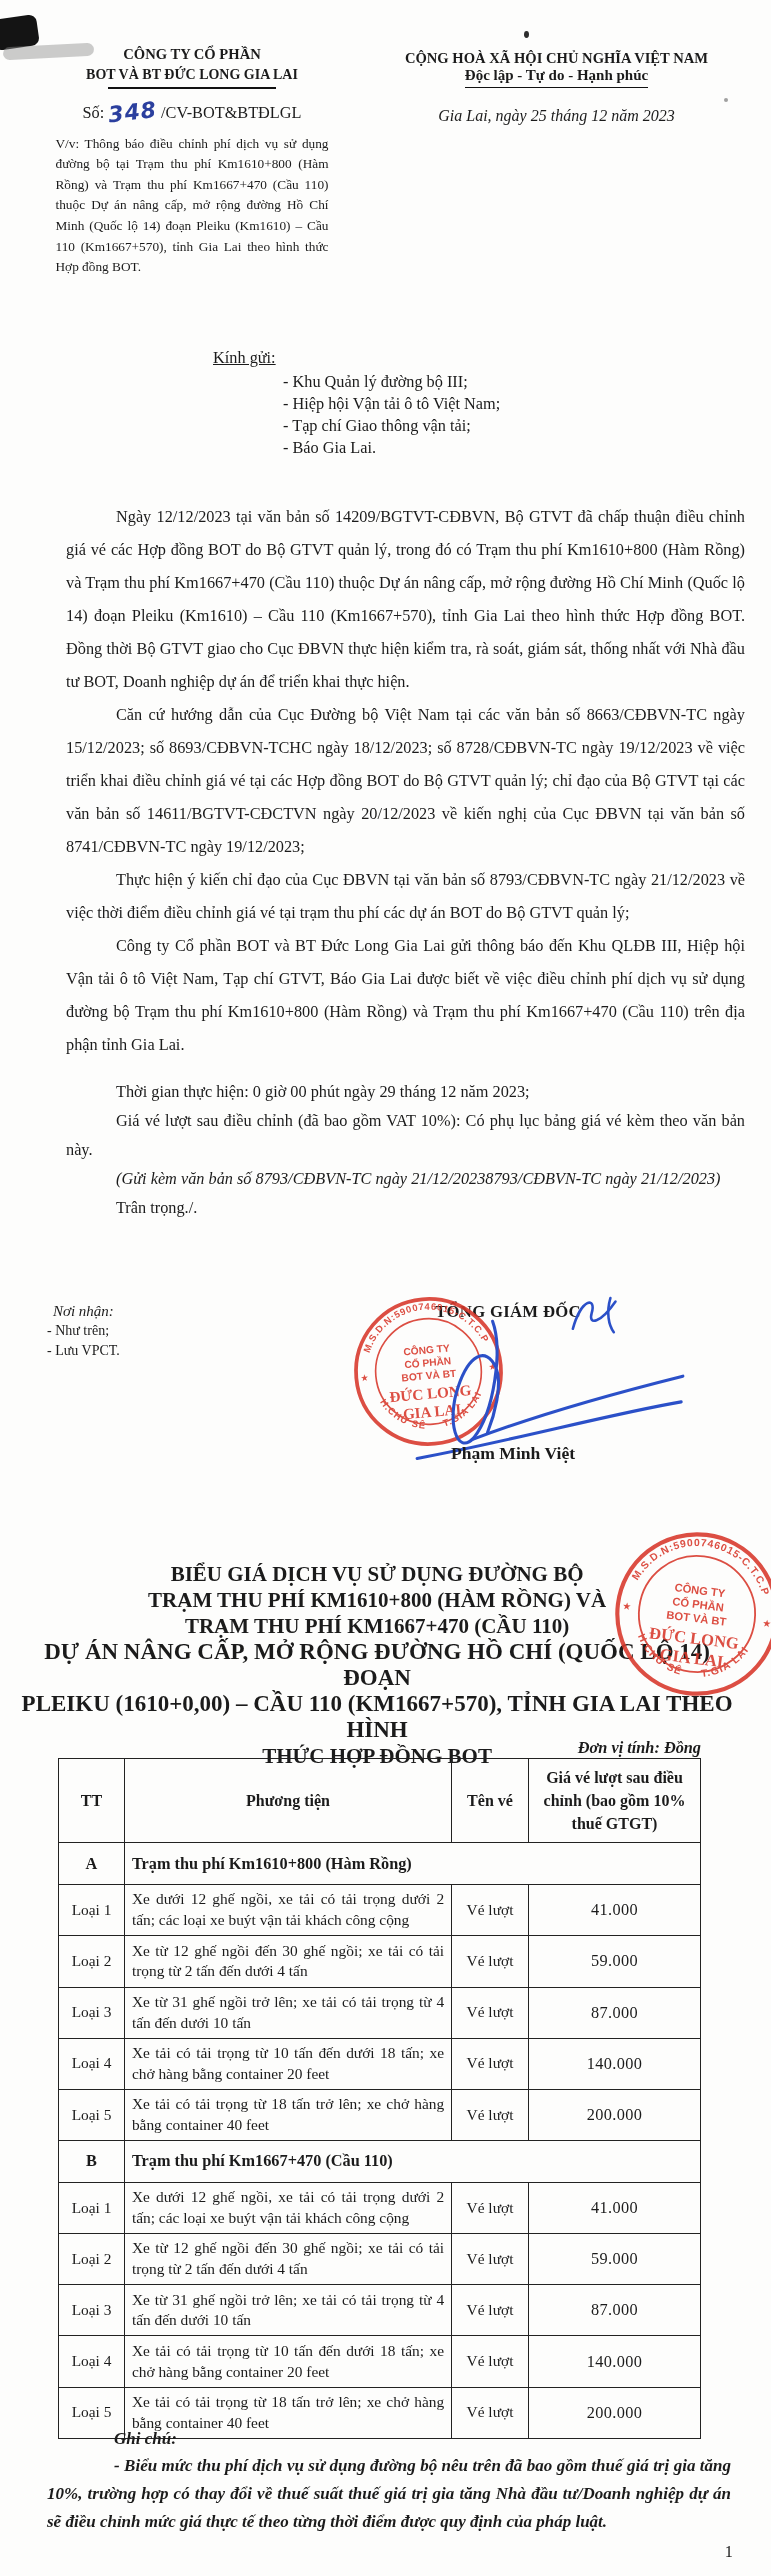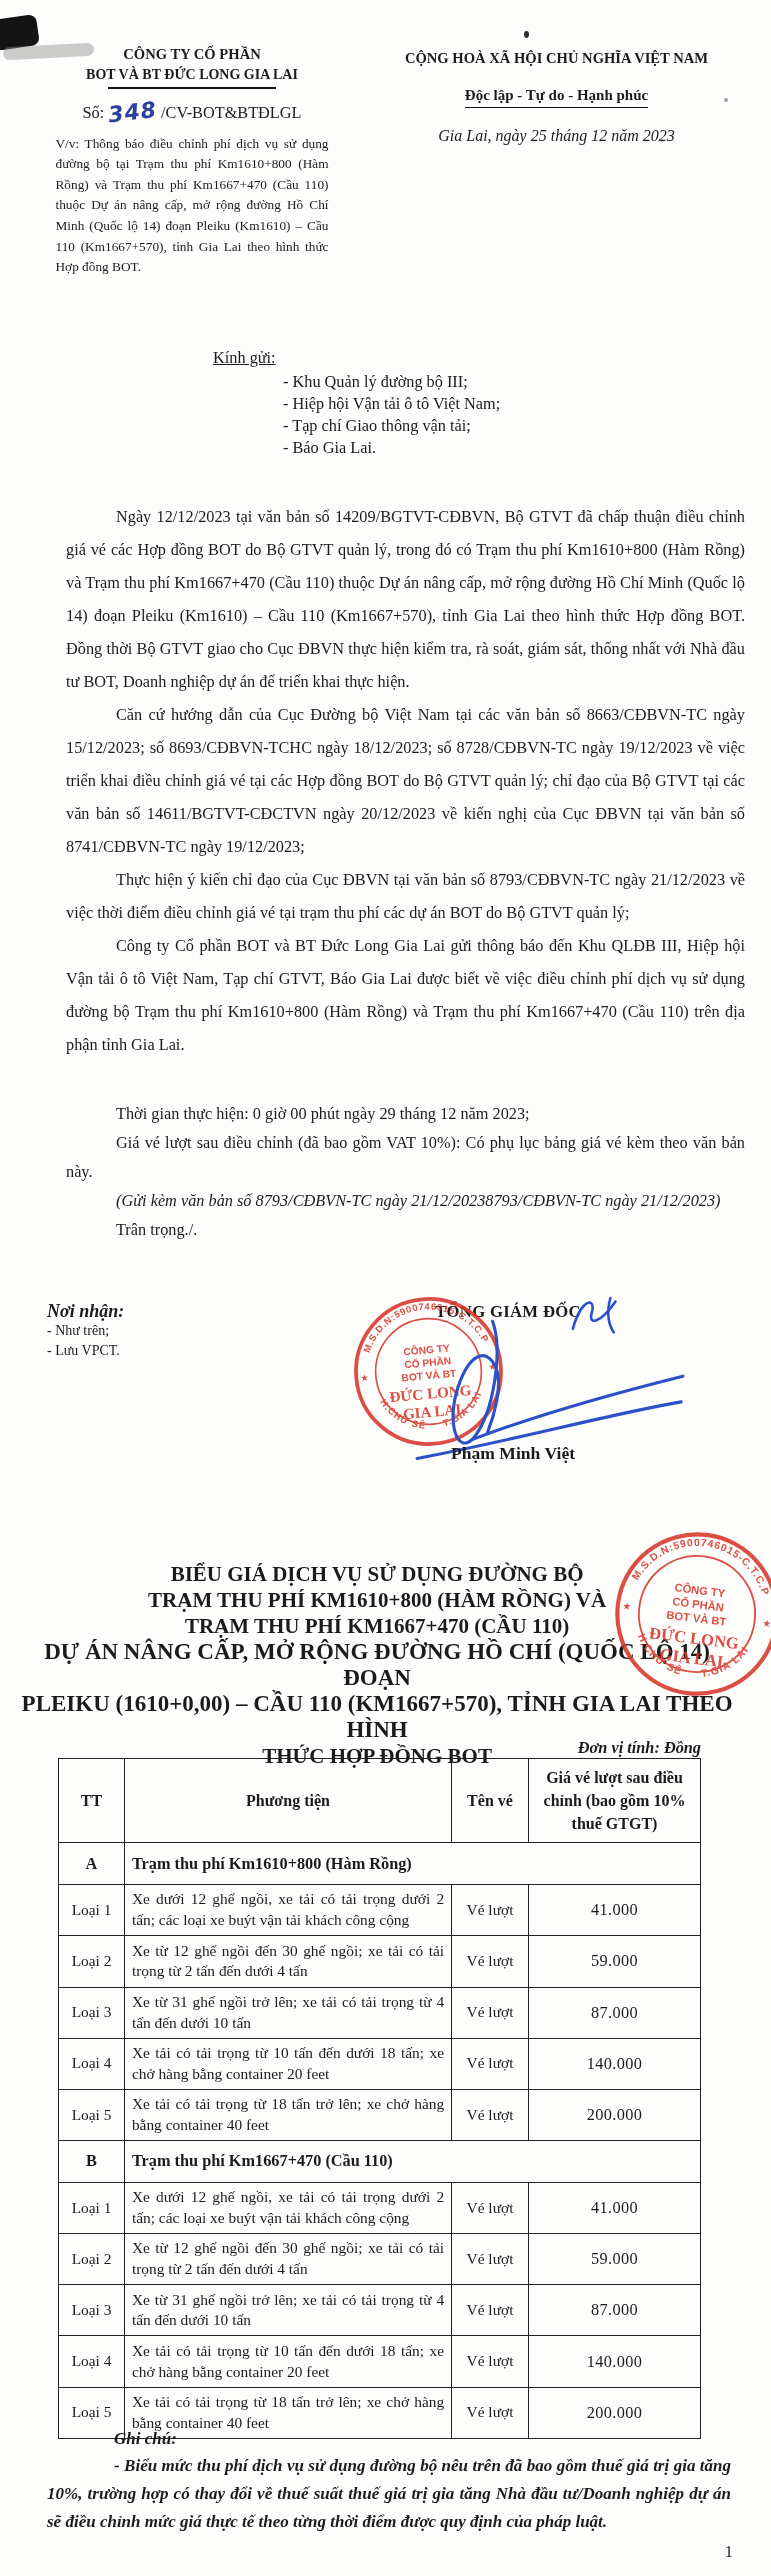--- a/index.html
+++ b/index.html
@@ -16,40 +16,40 @@
   .co1{font-size:14.6px;font-weight:bold;}
   .co2{font-size:14px;font-weight:bold;margin-top:4px;}
   .co-rule{width:168px;height:1.7px;background:#111;margin:4.3px auto 9.4px auto;}
   .so-line{font-size:16.3px;}
   .hand{display:inline-block;font-family:"DejaVu Sans",sans-serif;font-style:italic;font-weight:bold;
         color:#2b3f9e;font-size:22px;transform:rotate(-7deg) translateY(1.7px);letter-spacing:0.9px;}
   .subject{width:273px;margin:10.3px auto 0 auto;text-align:justify;font-size:13.3px;line-height:20.6px;}
 
   .hdr-right{position:absolute;left:350px;top:50px;width:413px;text-align:center;}
   .nat1{font-size:14.6px;font-weight:bold;}
-  .nat2{display:inline-block;font-size:15px;font-weight:bold;margin-top:20px;
+  .nat2{display:inline-block;font-size:15px;font-weight:bold;margin-top:0;
         border-bottom:1.7px solid #111;padding-bottom:2.6px;}
   .dateline{font-style:italic;font-size:16px;margin-top:19px;}
 
   
   .kinh{position:absolute;left:213px;top:348px;font-size:16.3px;}
   .kinh-label{text-decoration:underline;}
   .kinh-list{margin:3.4px 0 0 70px;line-height:22px;}
 
   
   .body{position:absolute;left:66px;top:500px;width:679px;}
   .body p{margin:0;text-indent:50px;text-align:justify;font-size:16.3px;line-height:33px;}
-  .tail{margin-top:38px;}
+  .tail{margin-top:16px;}
   .tail .t{margin:0;text-indent:50px;text-align:justify;font-size:16.3px;line-height:29px;}
   .tail .it{font-style:italic;}
   .closing{margin-top:8.6px;}
 
   
   .noinhan{position:absolute;left:47px;top:1301px;font-size:14px;line-height:20px;}
-  .noinhan .lbl{font-weight:bold;font-style:italic;font-size:18px;}
+  .noinhan .lbl{font-weight:normal;font-style:italic;font-size:15px;text-align:center;}
   .sig-title{position:absolute;left:401px;top:1302px;width:214px;text-align:center;
              font-weight:bold;font-size:16.7px;letter-spacing:0.3px;}
   .sig-name{position:absolute;left:410px;top:1443px;width:206px;text-align:center;font-weight:bold;font-size:17.6px;}
   .stamp{position:absolute;color:#d8372a;opacity:.88;}
   .stamp1{left:353px;top:1296px;width:151px;height:151px;transform:rotate(-5deg);}
   .stamp2{left:614px;top:1531px;width:166px;height:166px;transform:rotate(7deg);}
   .sigsvg{position:absolute;left:364px;top:1311px;width:336px;height:156px;}
   .scribble{position:absolute;left:566px;top:1291px;width:70px;height:50px;}
 
   

